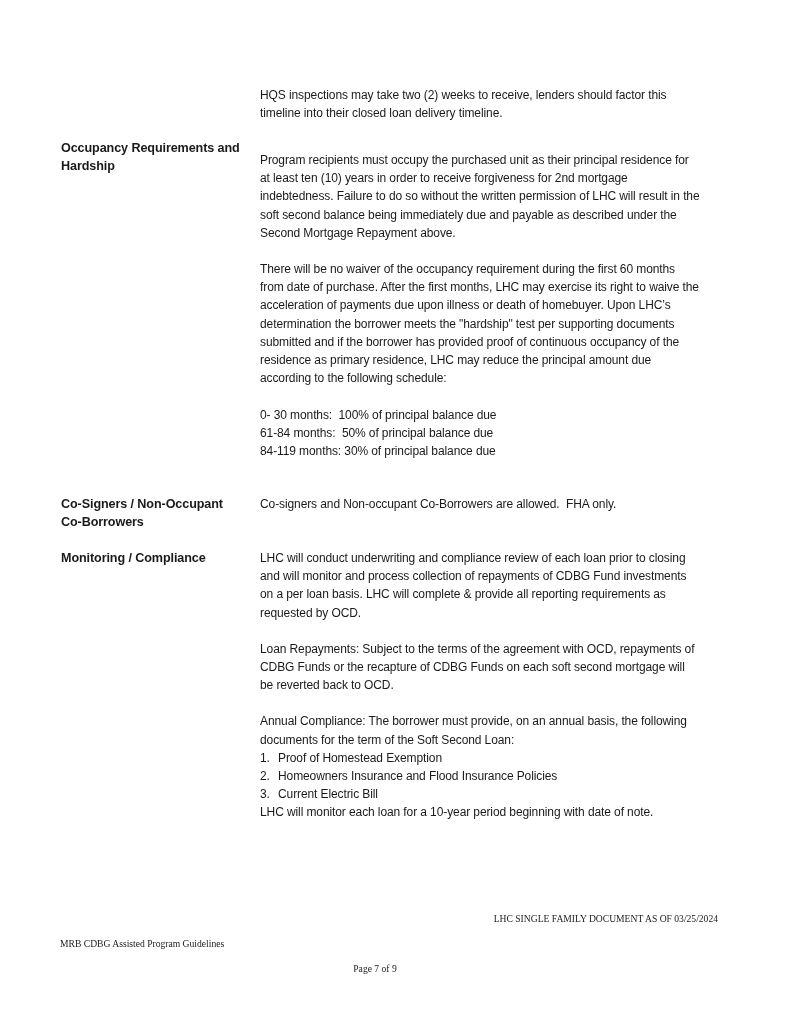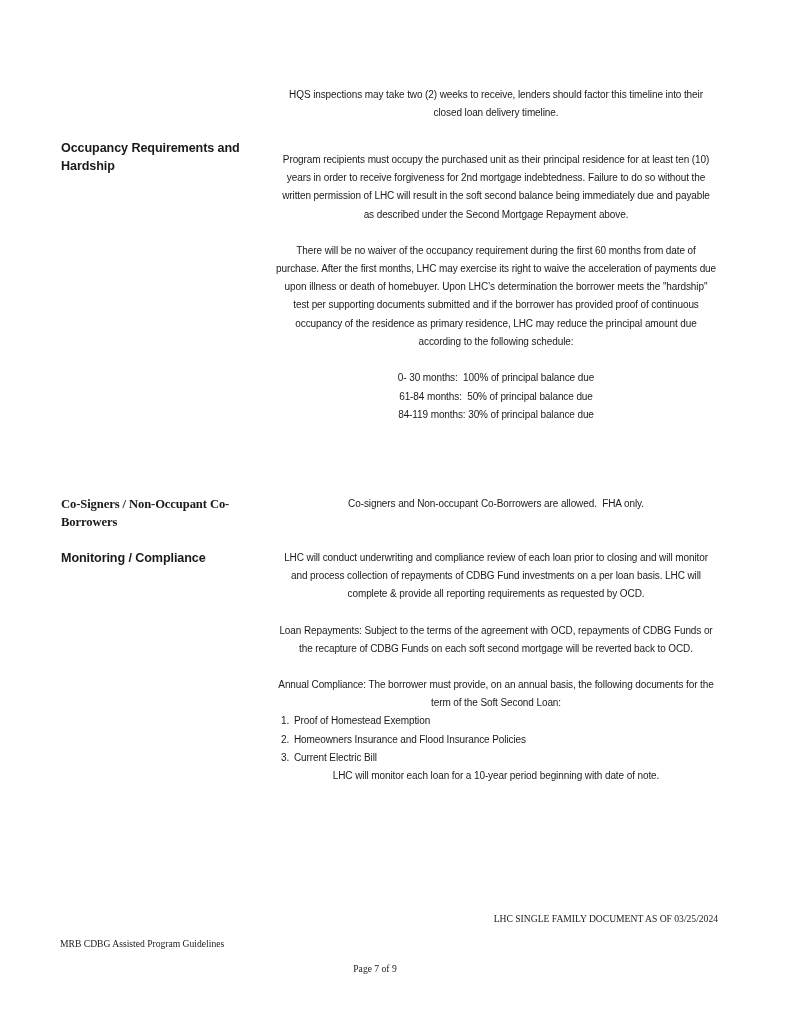--- a/index.html
+++ b/index.html
@@ -1,19 +1,19 @@
 <!DOCTYPE html>
 <html><head>
   <meta charset="utf-8">
   <style>
     html, body { margin: 0; padding: 0; background: #ffffff; }
     body { width: 792px; height: 1024px; position: relative; overflow: hidden; color: #1a1a1a; }
     .sans { font-family: "Liberation Sans", "DejaVu Sans", sans-serif; }
     .serif { font-family: "Liberation Serif", "DejaVu Serif", serif; }
-    .body-text { position: absolute; left: 276px; width: 440px; font-size: 10px; line-height: 18.2px; letter-spacing: -0.1px; text-align: center; }
+    .body-text { position: absolute; left: 260px; width: 440px; font-size: 12px; line-height: 18.2px; letter-spacing: -0.1px; }
     .body-text p { margin: 0; }
     .label { position: absolute; left: 61px; width: 200px; font-size: 12.6px; line-height: 18.2px; font-weight: bold; letter-spacing: -0.1px; }
     .list { margin: 0; padding: 0; list-style: none; }
     .list li { display: flex; }
     .list li .num { width: 18px; flex: none; }
     .footer { position: absolute; font-size: 9.6px; color: #222; }
   </style>
 </head>
 <body>
 
@@ -25,21 +25,21 @@
 <div class="body-text sans" style="top:139px;margin-top:12px;">
   <p>Program recipients must occupy the purchased unit as their principal residence for at least ten (10) years in order to receive forgiveness for 2nd mortgage indebtedness. Failure to do so without the written permission of LHC will result in the soft second balance being immediately due and payable as described under the Second Mortgage Repayment above.</p>
   <p style="margin-top:18px;">There will be no waiver of the occupancy requirement during the first 60 months from date of purchase. After the first months, LHC may exercise its right to waive the acceleration of payments due upon illness or death of homebuyer. Upon LHC’s determination the borrower meets the "hardship" test per supporting documents submitted and if the borrower has provided proof of continuous occupancy of the residence as primary residence, LHC may reduce the principal amount due according to the following schedule:</p>
   <div style="margin-top:18.4px;">
     <div style="white-space:pre;">0- 30 months:  100% of principal balance due</div>
     <div style="white-space:pre;">61-84 months:  50% of principal balance due</div>
     <div style="white-space:pre;">84-119 months: 30% of principal balance due</div>
   </div>
 </div>
 
-<div class="label sans" style="top:495px; width:175px;font-family:Liberation Serif, serif;">Co-Signers / Non-Occupant Co-Borrowers</div>
+<div class="label sans" style="top:495px; width:175px;">Co-Signers / Non-Occupant Co-Borrowers</div>
 <div class="body-text sans" style="top:495px;">
   <p style="white-space:pre-wrap;">Co-signers and Non-occupant Co-Borrowers are allowed.  FHA only.</p>
 </div>
 
 <div class="label sans" style="top:549px;">Monitoring / Compliance</div>
 <div class="body-text sans" style="top:549px;">
   <p>LHC will conduct underwriting and compliance review of each loan prior to closing and will monitor and process collection of repayments of CDBG Fund investments on a per loan basis. LHC will complete &amp; provide all reporting requirements as requested by OCD.</p>
   <p style="margin-top:18px;">Loan Repayments: Subject to the terms of the agreement with OCD, repayments of CDBG Funds or the recapture of CDBG Funds on each soft second mortgage will be reverted back to OCD.</p>
   <p style="margin-top:18px;">Annual Compliance: The borrower must provide, on an annual basis, the following documents for the term of the Soft Second Loan:</p>
   <ul class="list">

